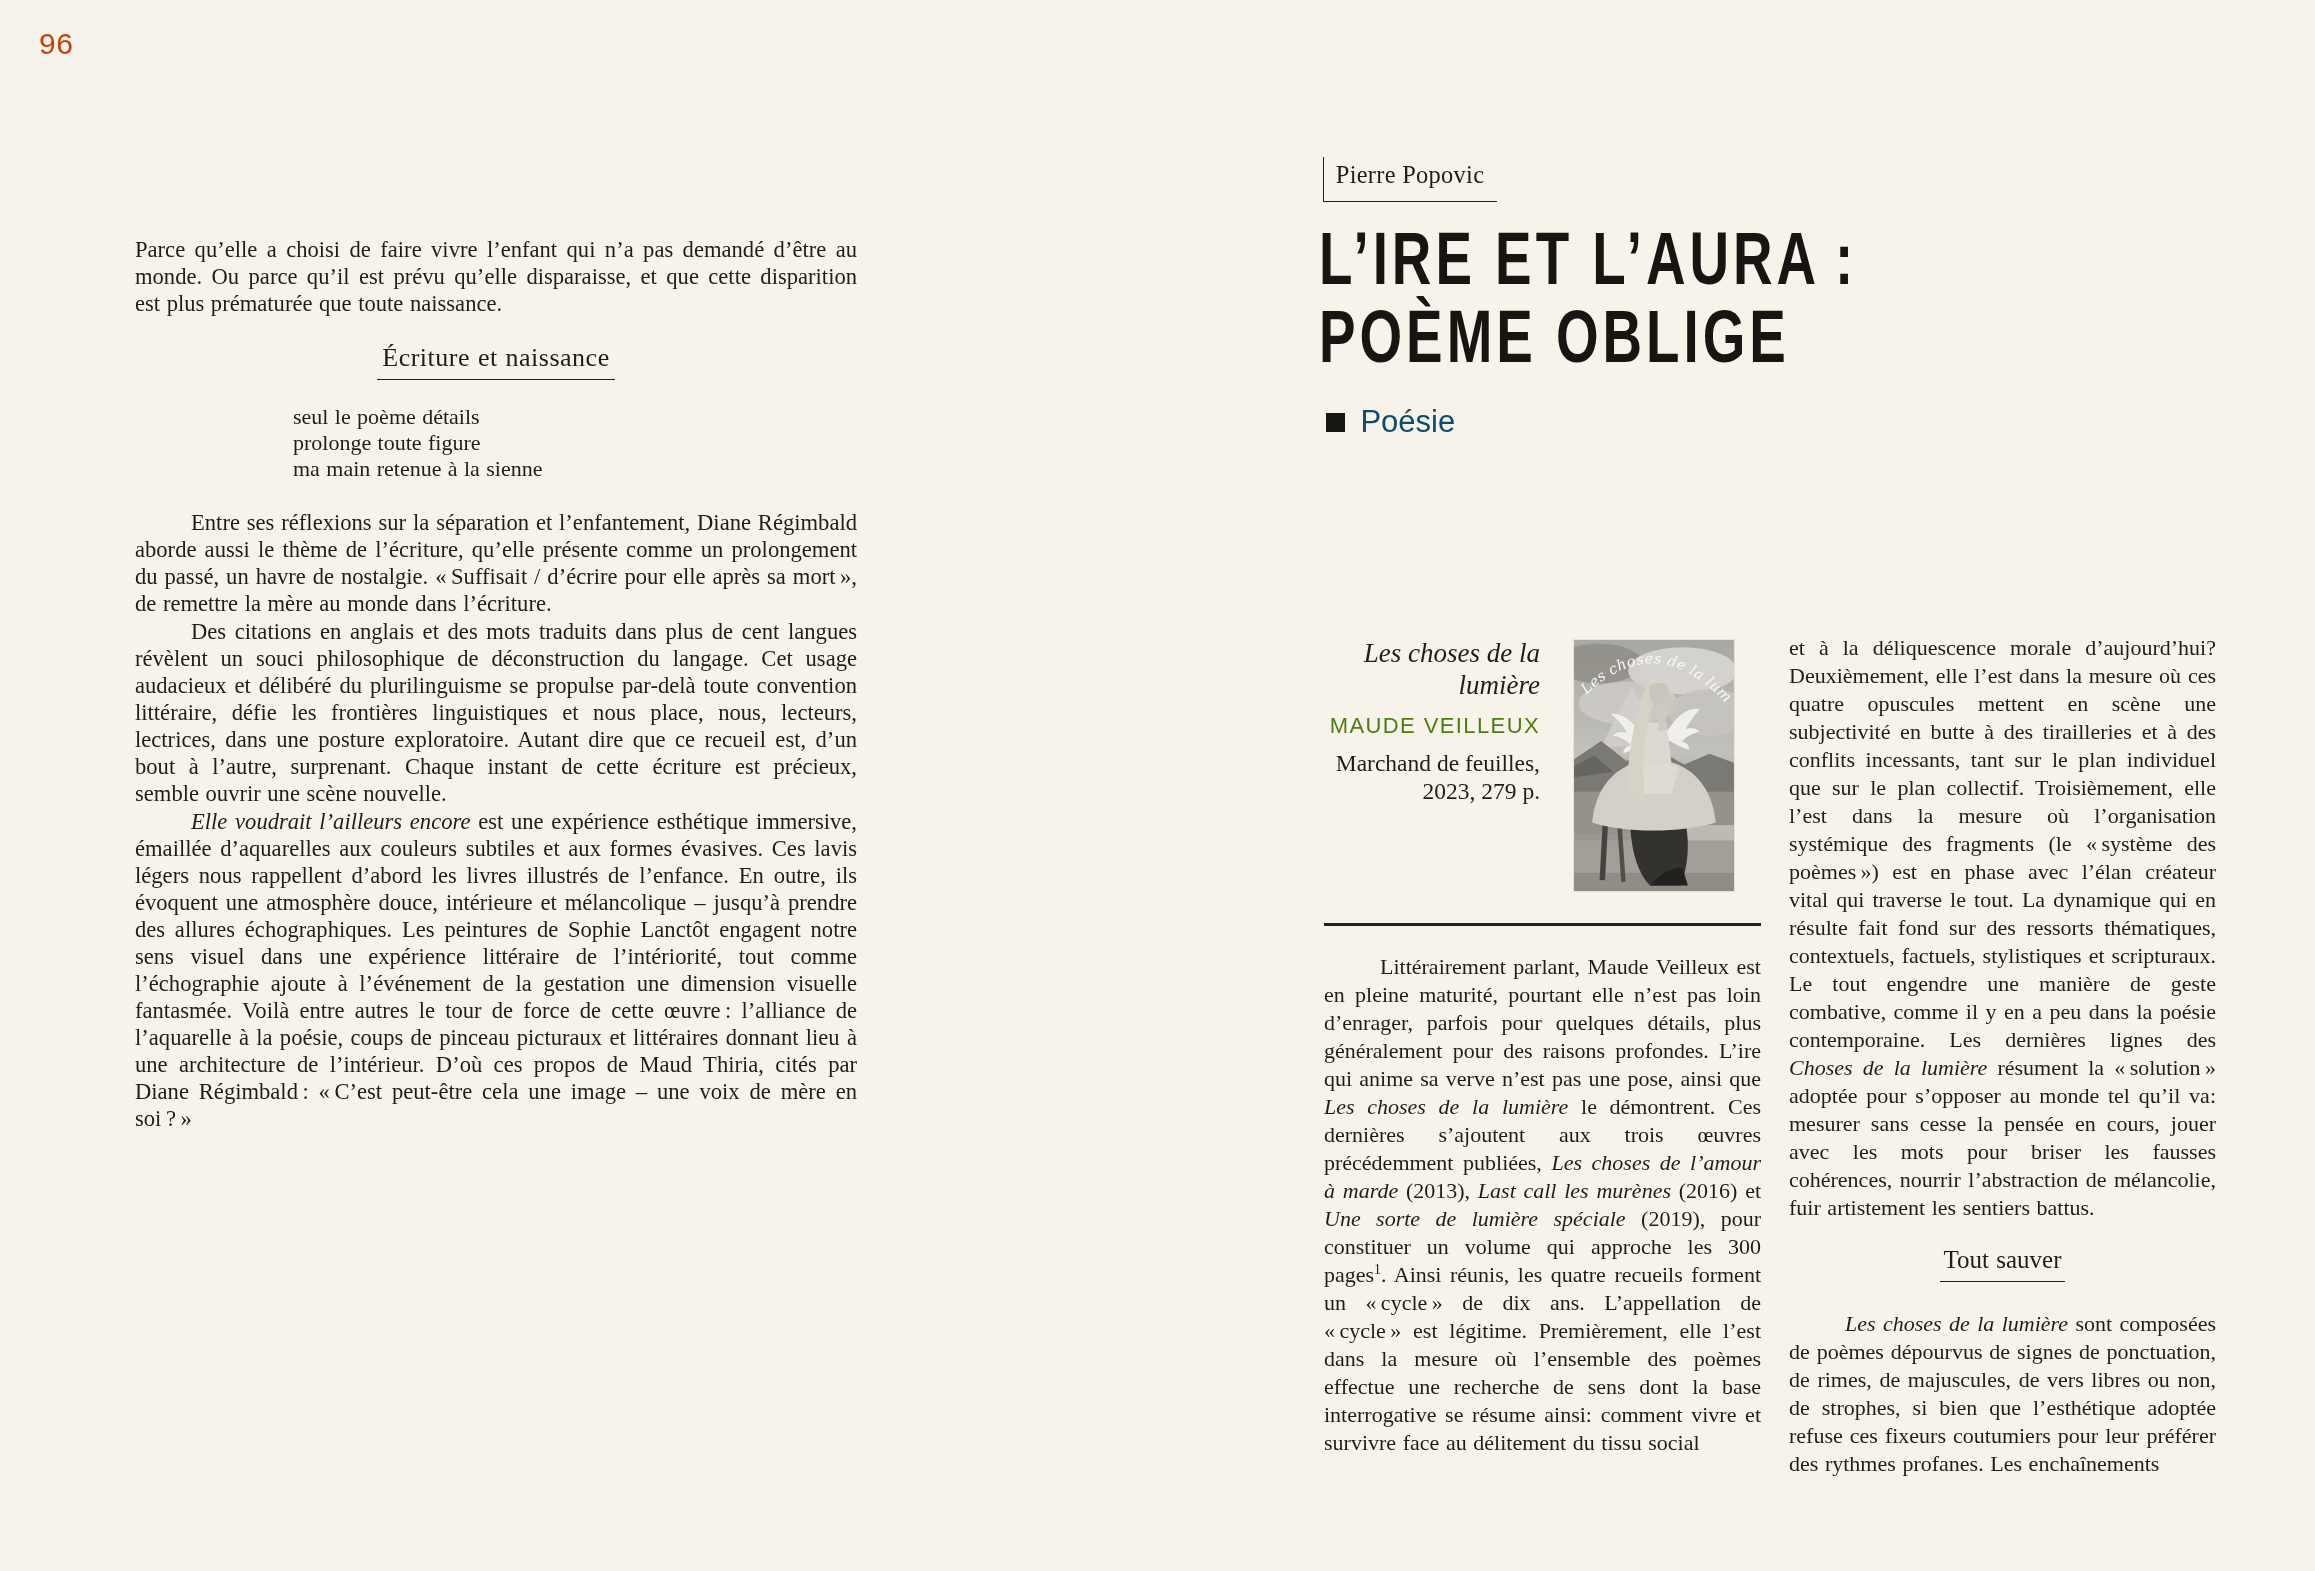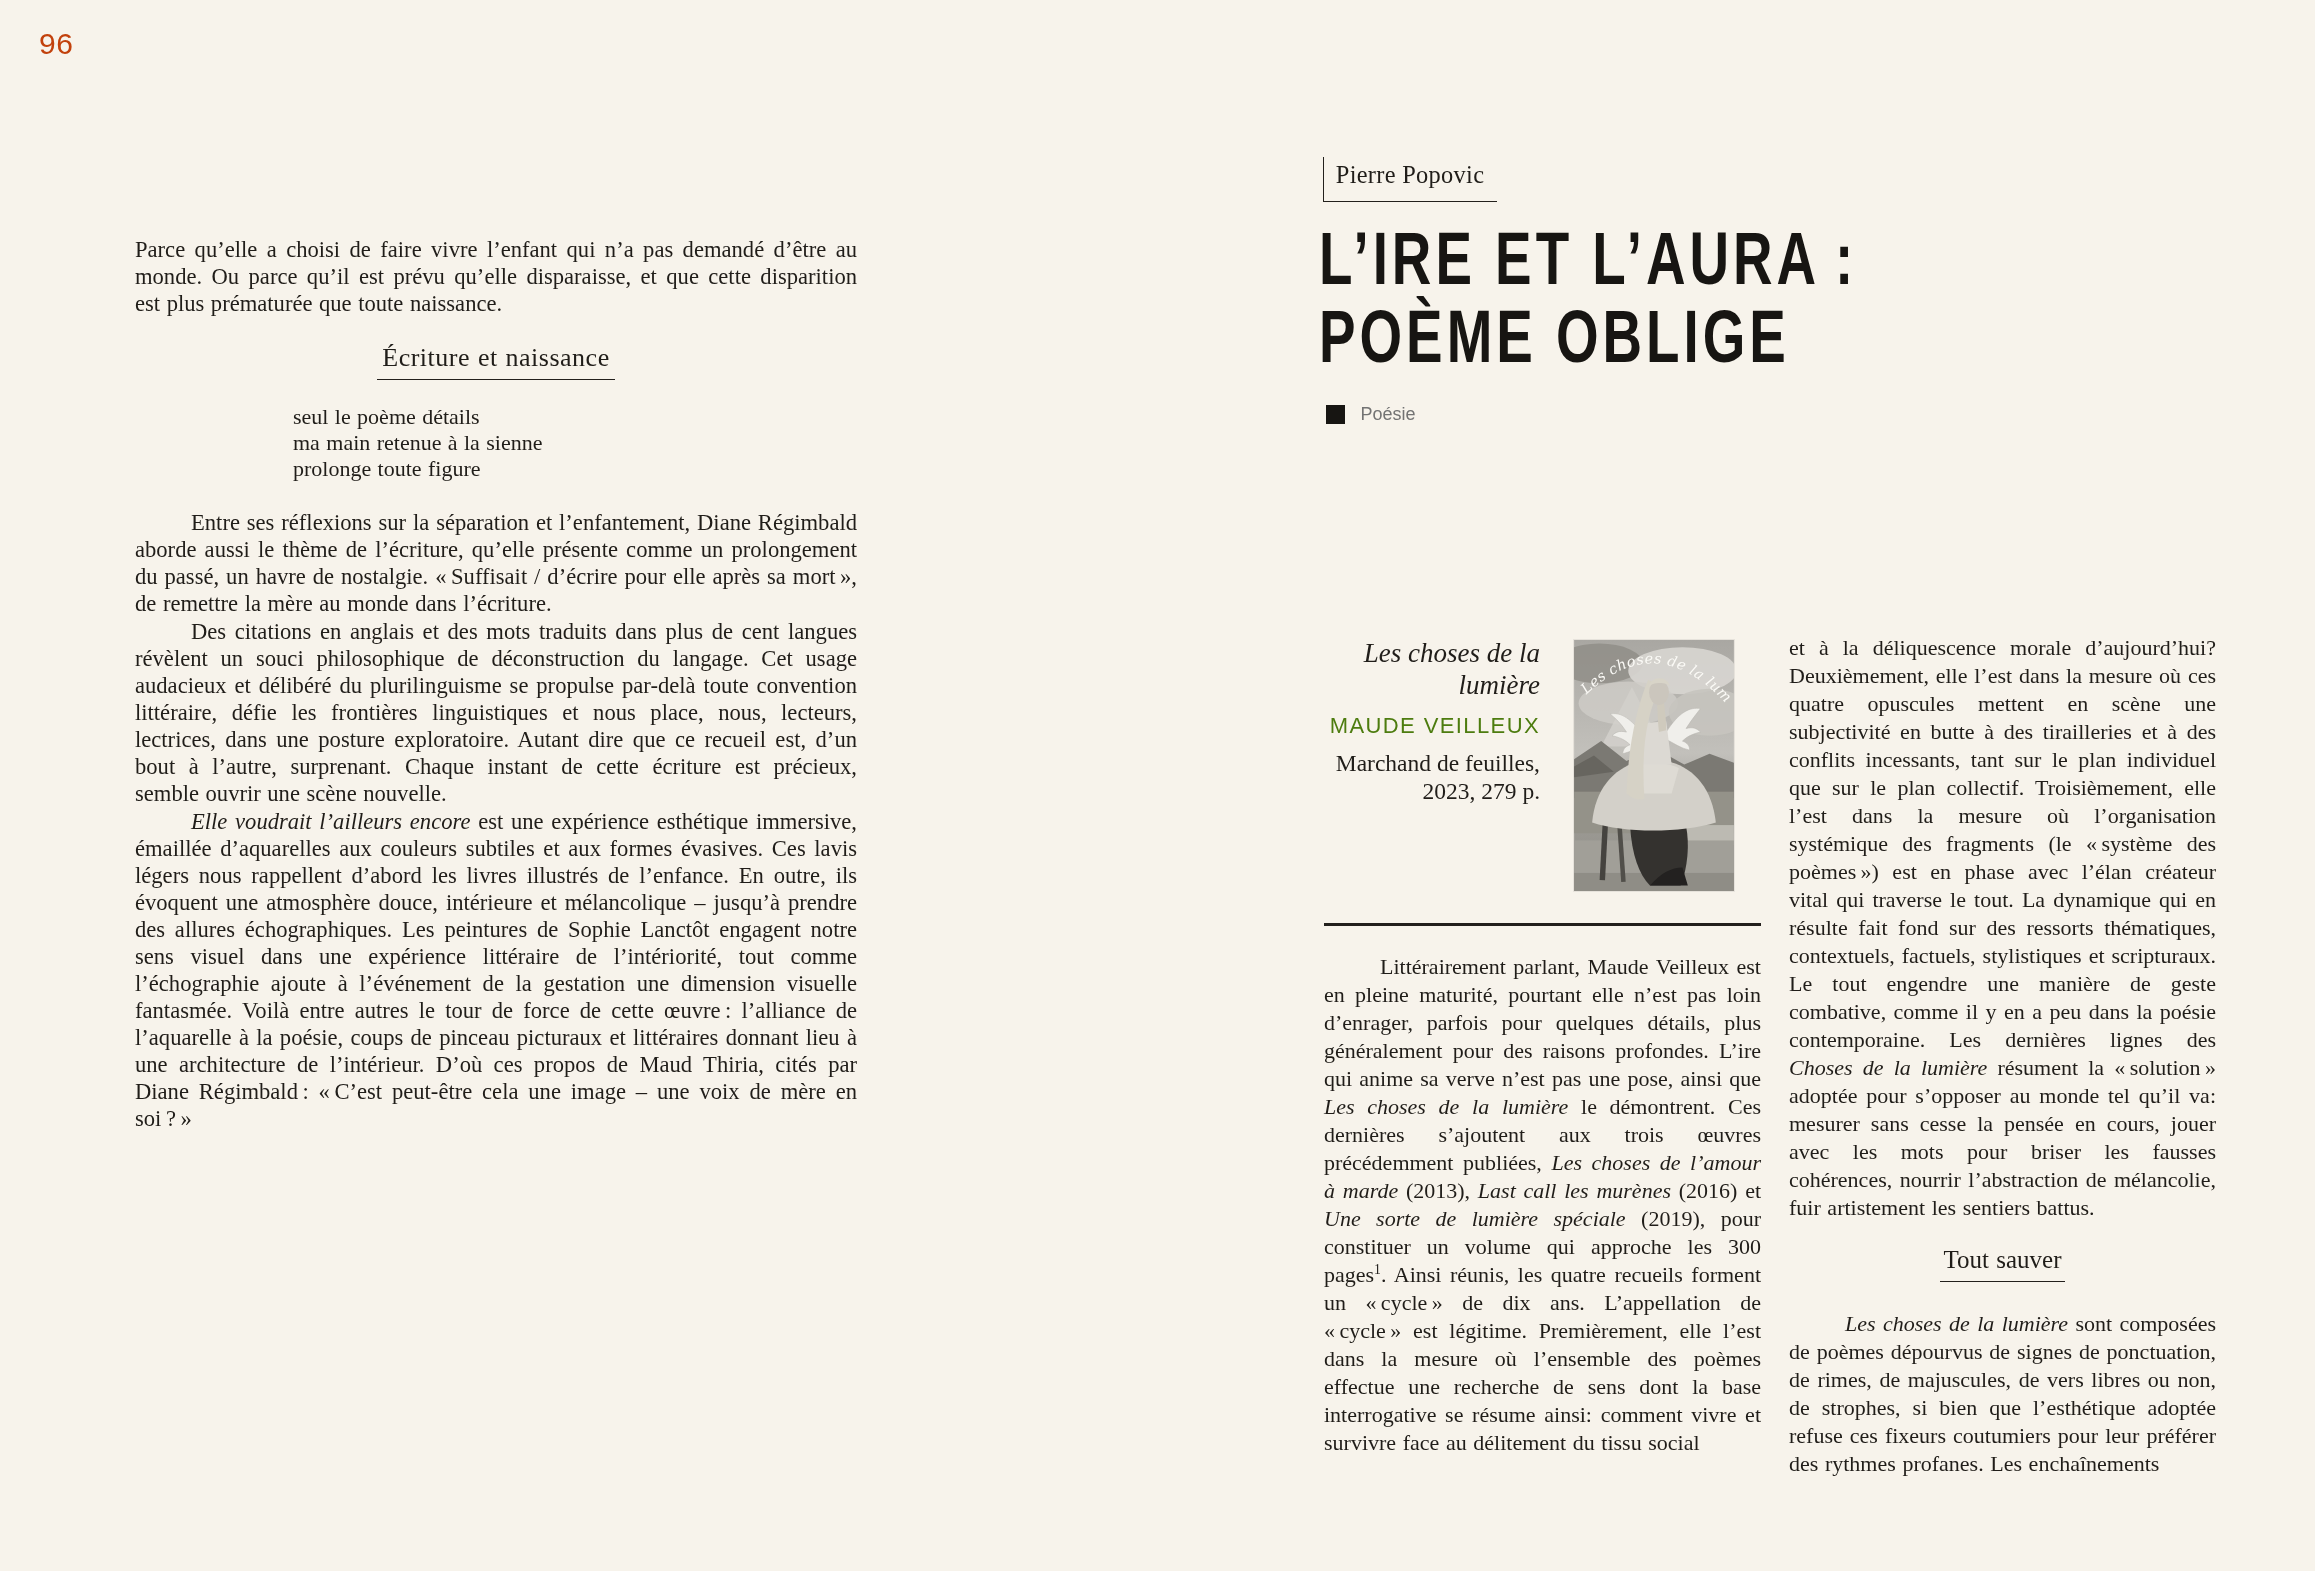--- a/index.html
+++ b/index.html
@@ -25,22 +25,22 @@
     border-left:1.8px solid #23201c;border-bottom:1.8px solid #23201c;
     padding:3.6px 12.7px 12.7px 11.8px;min-width:143px;}
   .author-name{font-size:24.4px;letter-spacing:0.3px;white-space:nowrap;}
   .article-title{position:absolute;left:1319px;top:220px;}
   .title-line{font-family:"Liberation Sans",sans-serif;font-weight:700;
     font-size:74px;line-height:78px;color:#171512;white-space:nowrap;}
   .title-line .condense{display:inline-block;transform:scaleX(.74);
     transform-origin:0 50%;letter-spacing:5.4px;}
   .category{position:absolute;left:1326px;top:404px;display:flex;align-items:center;}
   .category-square{width:19px;height:19px;background:#171512;display:inline-block;}
-  .category-label{font-family:"Liberation Sans",sans-serif;font-size:18px;
-    margin-left:15.4px;color:#737373;}
+  .category-label{font-family:"Liberation Sans",sans-serif;font-size:31px;
+    margin-left:15.4px;color:#0c4a6e;}
 
   
   .book-info{position:absolute;left:1323px;top:637px;width:217px;text-align:right;}
   .book-title{font-style:italic;font-size:27px;line-height:32px;}
   .book-author{font-family:"Liberation Sans",sans-serif;font-size:22px;
     letter-spacing:1.4px;margin-top:11.8px;color:#4d7c0f;}
   .book-publisher{font-size:23.5px;line-height:28px;margin-top:10px;}
   .book-cover{position:absolute;left:1574px;top:640px;width:160px;height:251px;
     box-shadow:0 0 0 0.9px rgba(0,0,0,.08);}
 
@@ -66,22 +66,22 @@
 
   <div class="left-col">
     <p><span>Parce qu’elle a choisi de faire vivre l’enfant qui n’a pas demandé d’être au monde. Ou parce qu’il est prévu qu’elle disparaisse, et que cette disparition est plus prématurée que toute naissance.</span></p>
 
     <div class="section-heading-wrap">
       <span class="section-heading">Écriture et naissance</span>
     </div>
 
     <div class="poem">
         <div class="poem-line">seul le poème détails</div>
+        <div class="poem-line">prolonge toute figure</div>
         <div class="poem-line">ma main retenue à la sienne</div>
-        <div class="poem-line">prolonge toute figure</div>
       </div>
 
     <p class="para-indent"><span>Entre ses réflexions sur la séparation et l’enfantement, Diane Régimbald aborde aussi le thème de l’écriture, qu’elle présente comme un prolongement du passé, un havre de nostalgie. « Suffisait / d’écrire pour elle après sa mort », de remettre la mère au monde dans l’écriture.</span></p>
     <p class="para-indent"><span>Des citations en anglais et des mots traduits dans plus de cent langues révèlent un souci philosophique de déconstruction du langage. Cet usage audacieux et délibéré du plurilinguisme se propulse par-delà toute convention littéraire, défie les frontières linguistiques et nous place, nous, lecteurs, lectrices, dans une posture exploratoire. Autant dire que ce recueil est, d’un bout à l’autre, surprenant. Chaque instant de cette écriture est précieux, semble ouvrir une scène nouvelle.</span></p>
     <p class="para-indent"><em>Elle voudrait l’ailleurs encore</em><span> est une expérience esthétique immersive, émaillée d’aquarelles aux couleurs subtiles et aux formes évasives. Ces lavis légers nous rappellent d’abord les livres illustrés de l’enfance. En outre, ils évoquent une atmosphère douce, intérieure et mélancolique – jusqu’à prendre des allures échographiques. Les peintures de Sophie Lanctôt engagent notre sens visuel dans une expérience littéraire de l’intériorité, tout comme l’échographie ajoute à l’événement de la gestation une dimension visuelle fantasmée. Voilà entre autres le tour de force de cette œuvre : l’alliance de l’aquarelle à la poésie, coups de pinceau picturaux et littéraires donnant lieu à une architecture de l’intérieur. D’où ces propos de Maud Thiria, cités par Diane Régimbald : « C’est peut-être cela une image – une voix de mère en soi ? »</span></p>
   </div>
 
   <div class="author-box">
     <div class="author-name">Pierre Popovic</div>
   </div>

